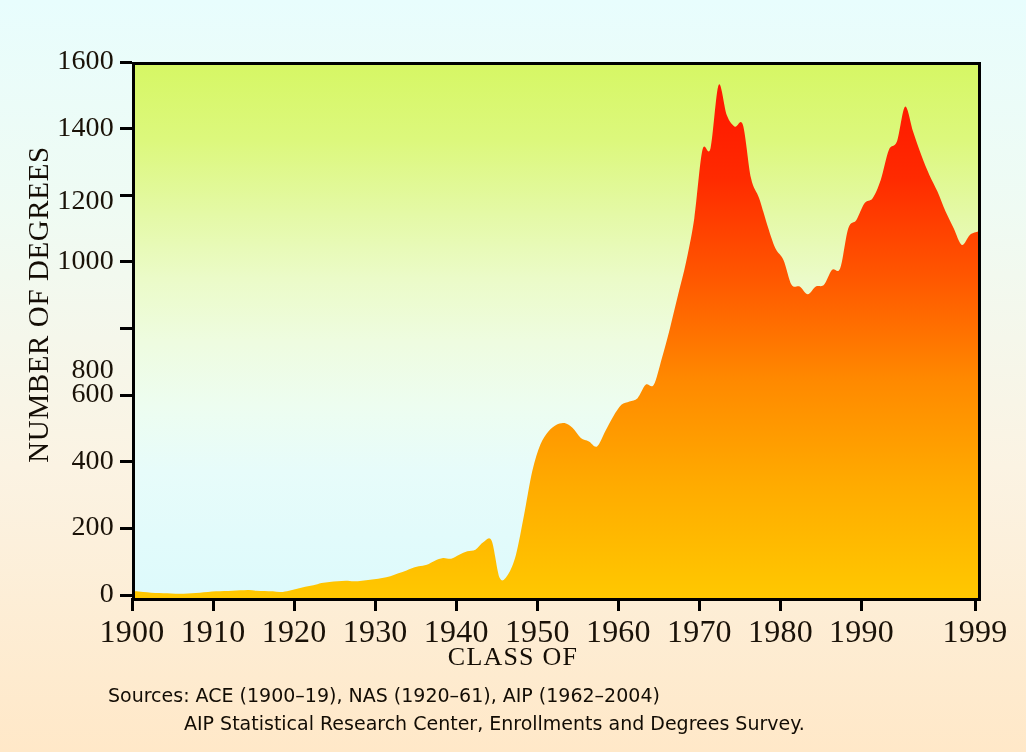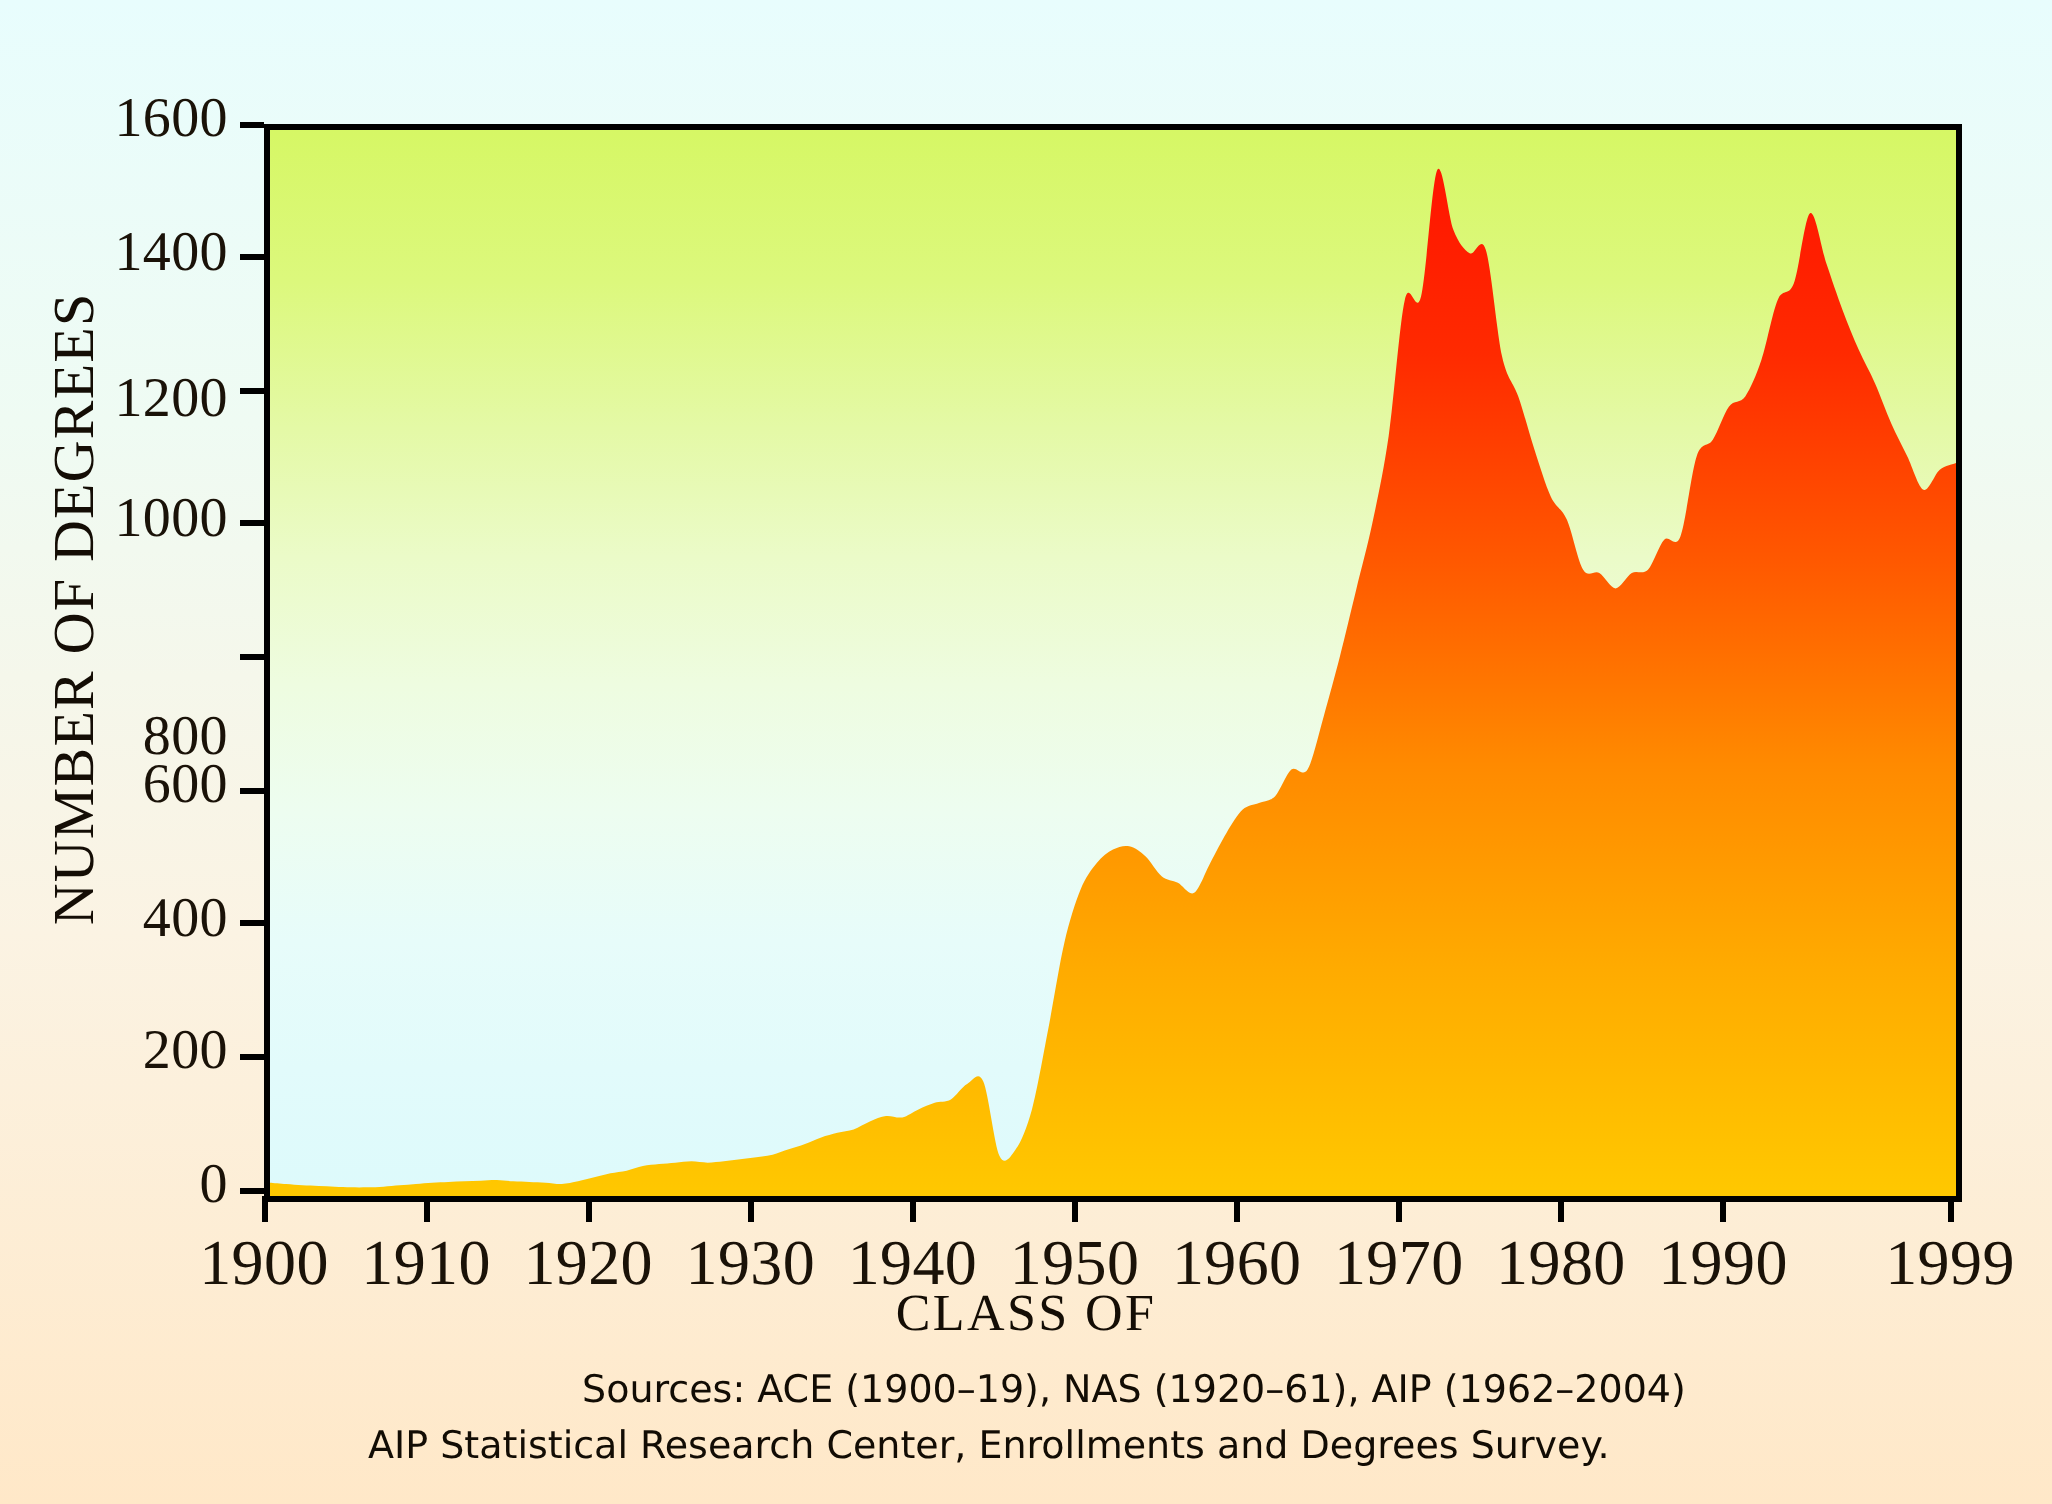--- a/index.html
+++ b/index.html
@@ -93,21 +93,20 @@
     left: 0;
     top: 682px;
     width: 1026px;
     font-family: "DejaVu Sans", sans-serif;
     font-size: 19px;
     color: #120c04;
     line-height: 1.45;
   }
   .src-line-1 {
     padding-left: 108px;
-    text-align: center;
   }
   .src-line-2 {
     padding-left: 184px;
   }
 </style>
 </head>
 <body>
 
 <div id="figure">
 

